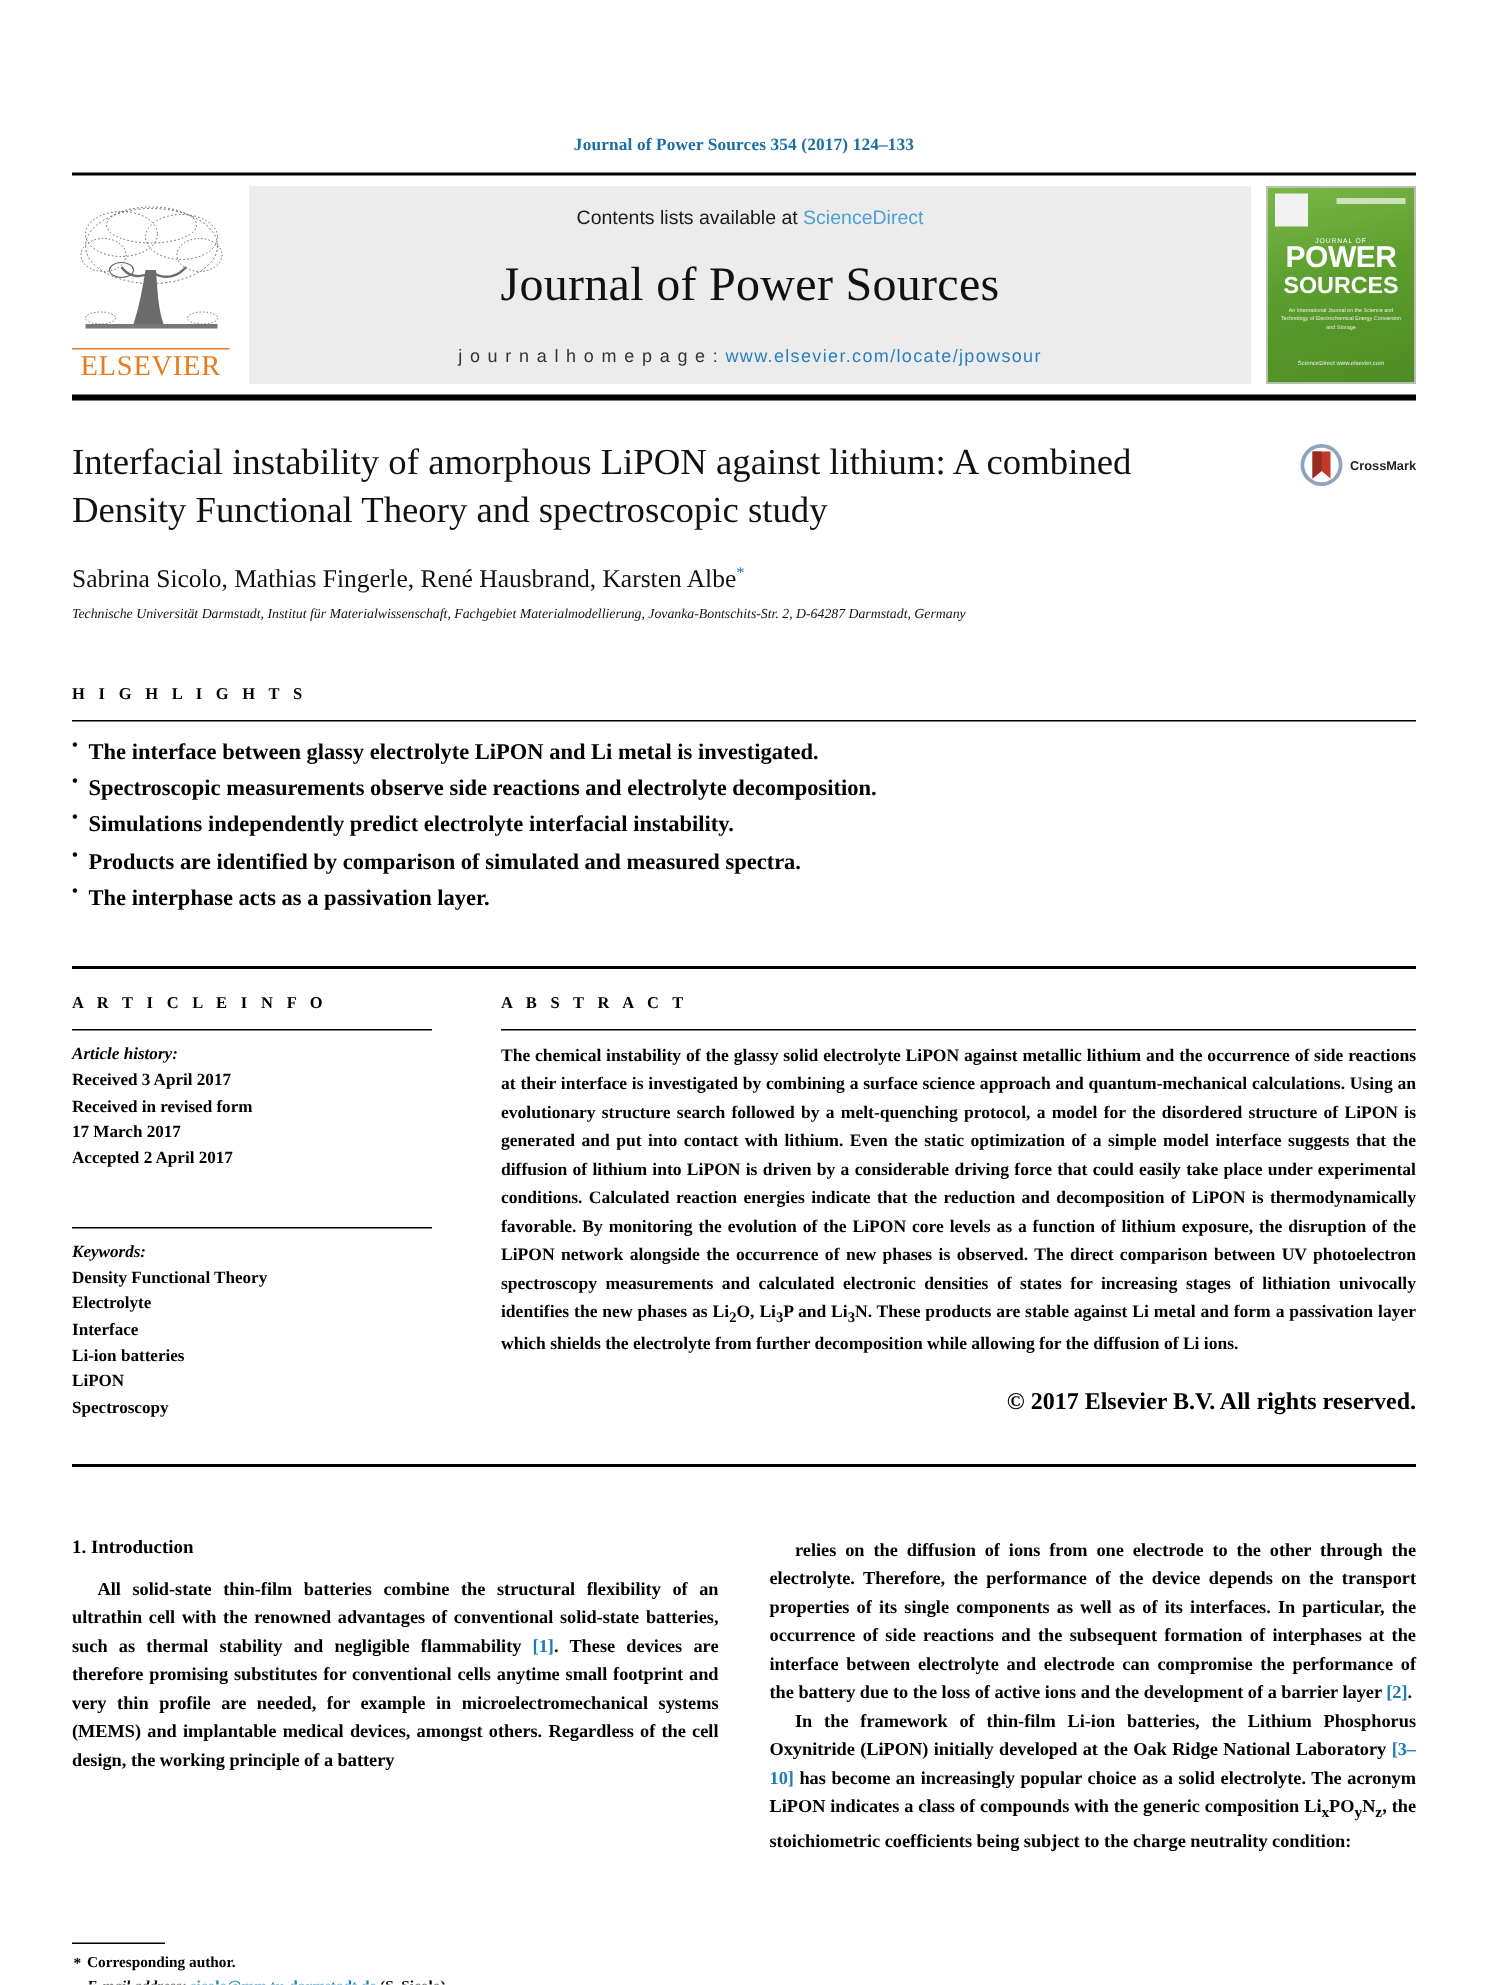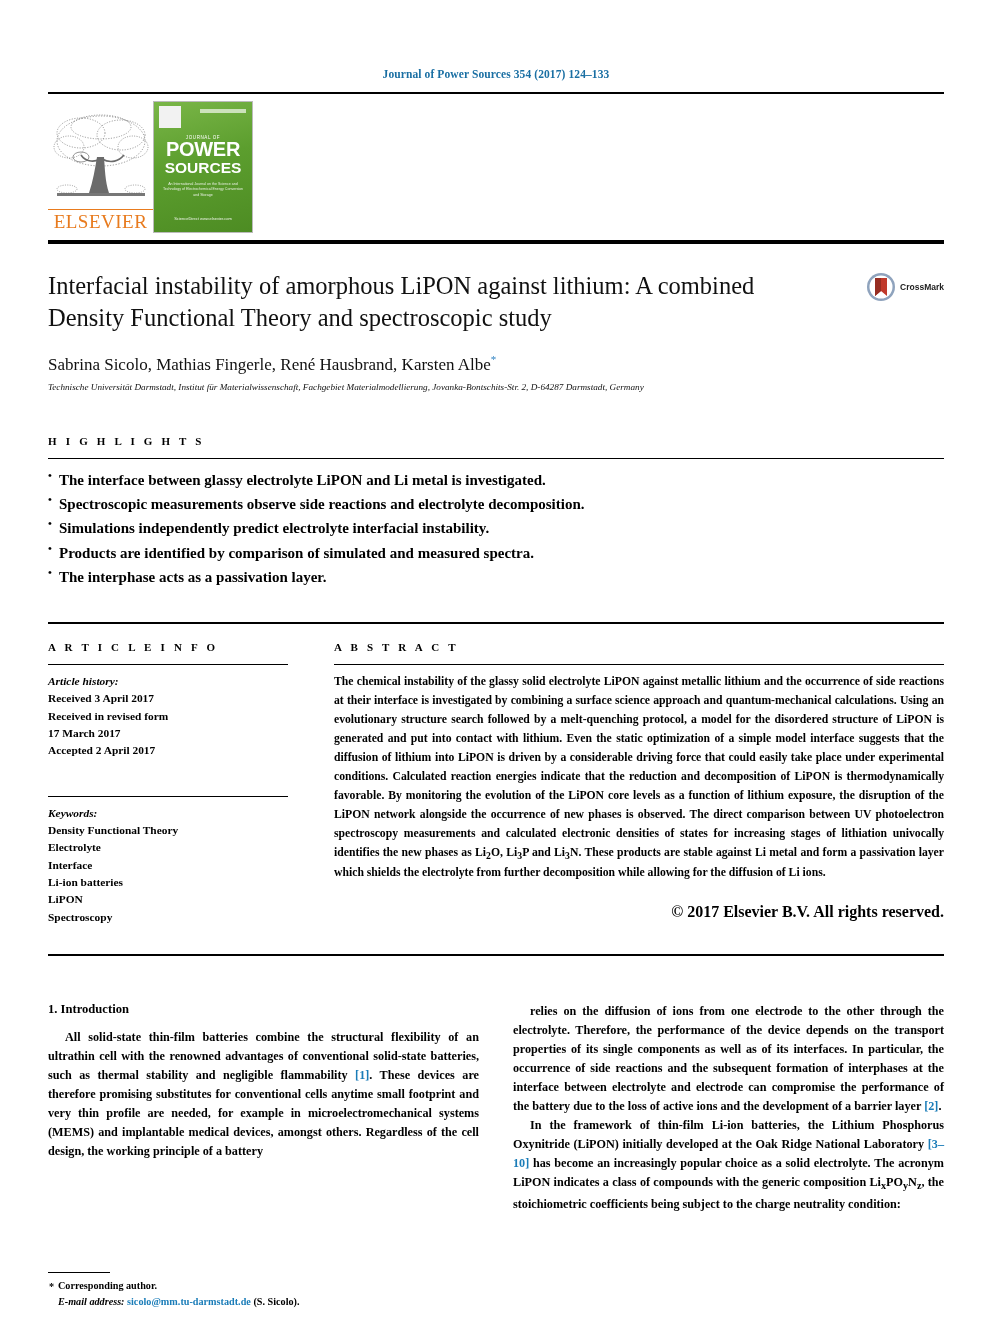--- a/index.html
+++ b/index.html
@@ -18,20 +18,21 @@
 
   
   .running-head {
     text-align: center;
     color: #1a6fa3;
     font-family: "Liberation Serif", serif;
     font-size: 11.5px;
     font-weight: bold;
     padding-top: 68px;
     letter-spacing: 0.1px;
+    margin-top: 23px;
   }
 
   
   .masthead-wrap {
     margin: 12px 48px 0 48px;
     border-top: 2.5px solid #000;
     padding-top: 7px;
     display: flex;
     align-items: stretch;
     gap: 0;
@@ -302,20 +303,29 @@
           <path d="M51 48 C60 53 68 50 73 44" stroke="#6b6b6b" stroke-width="1.6" fill="none"></path>
           <ellipse cx="30" cy="46" rx="8" ry="5" fill="none" stroke="#666" stroke-width="0.7"></ellipse>
           <rect x="6" y="82" width="88" height="3" fill="#777"></rect>
           <ellipse cx="16" cy="78" rx="10" ry="4" fill="none" stroke="#666" stroke-width="0.6" stroke-dasharray="1 1.3"></ellipse>
           <ellipse cx="84" cy="78" rx="10" ry="4" fill="none" stroke="#666" stroke-width="0.6" stroke-dasharray="1 1.3"></ellipse>
         </g>
       </svg>
       <div class="elsevier-word">ELSEVIER</div>
     </div>
 
+    <div class="masthead-center">
+      <div class="contents-line">
+        <span>Contents lists available at </span><span class="sd">ScienceDirect</span>
+      </div>
+      <div class="journal-name">Journal of Power Sources</div>
+      <div class="homepage-line">
+        <span>j o u r n a l   h o m e p a g e :  </span><span class="url">www.elsevier.com/locate/jpowsour</span>
+      </div>
+    </div>
 
     <div class="cover-thumb">
       <div class="cover-topbar"></div>
       <div class="cover-toptext"></div>
       <div class="cover-sub1">JOURNAL OF</div>
       <div class="cover-title">
         <span>POWER</span>
         <span class="l2">SOURCES</span>
       </div>
       <div class="cover-sub2">An International Journal on the Science and Technology of Electrochemical Energy Conversion and Storage</div>

